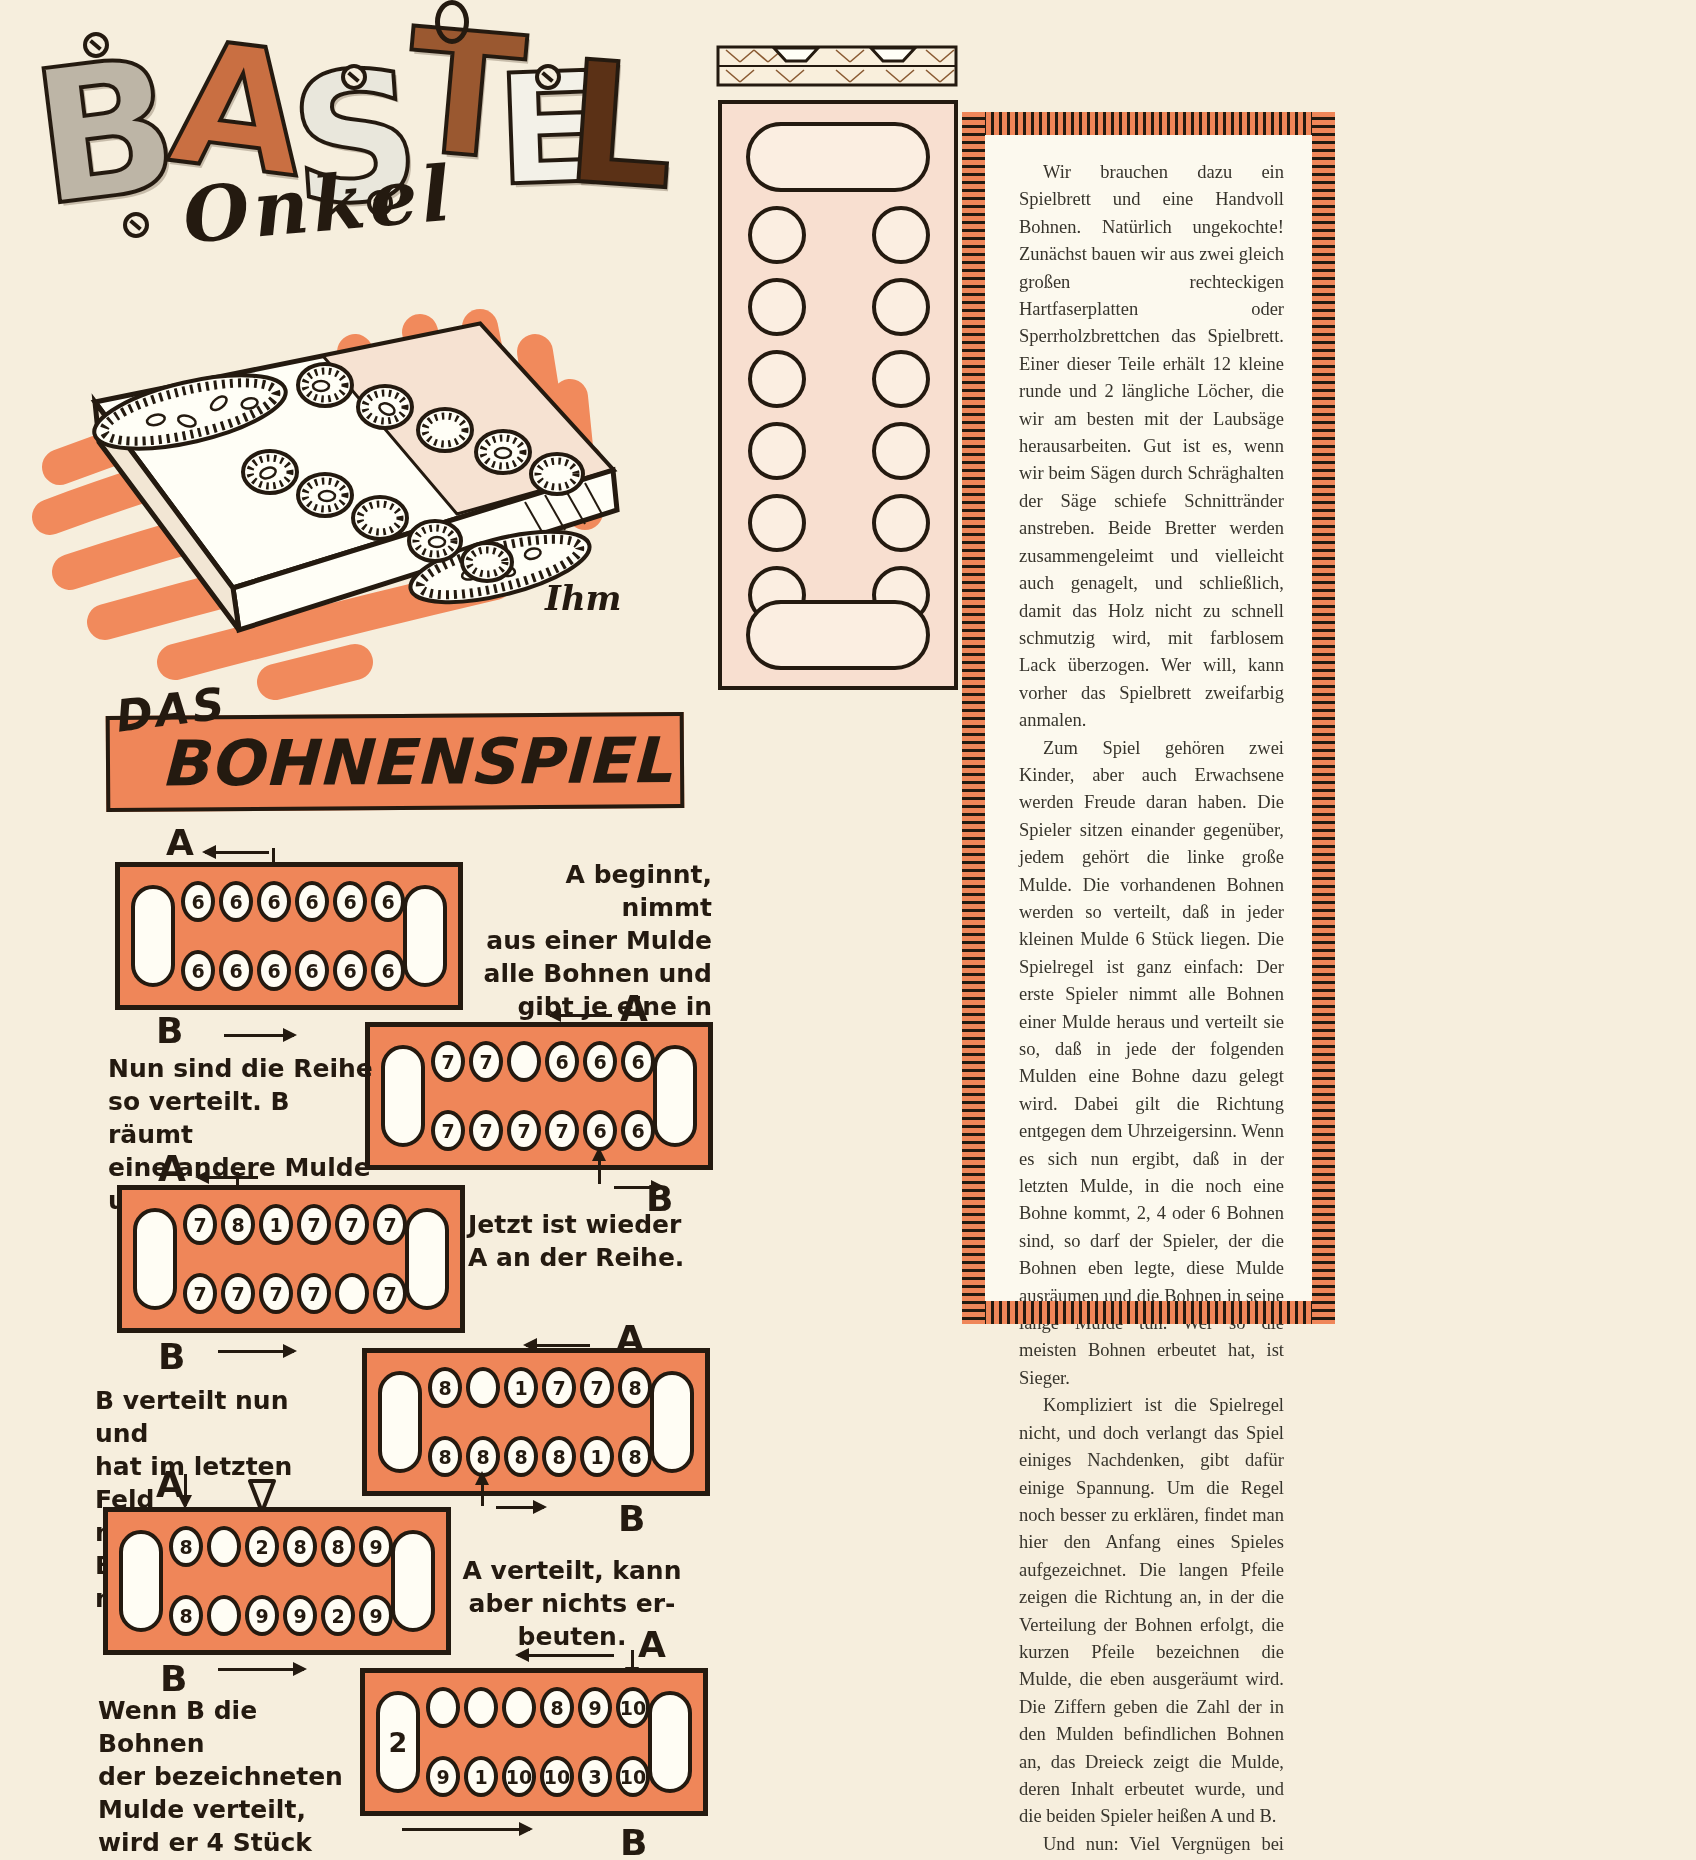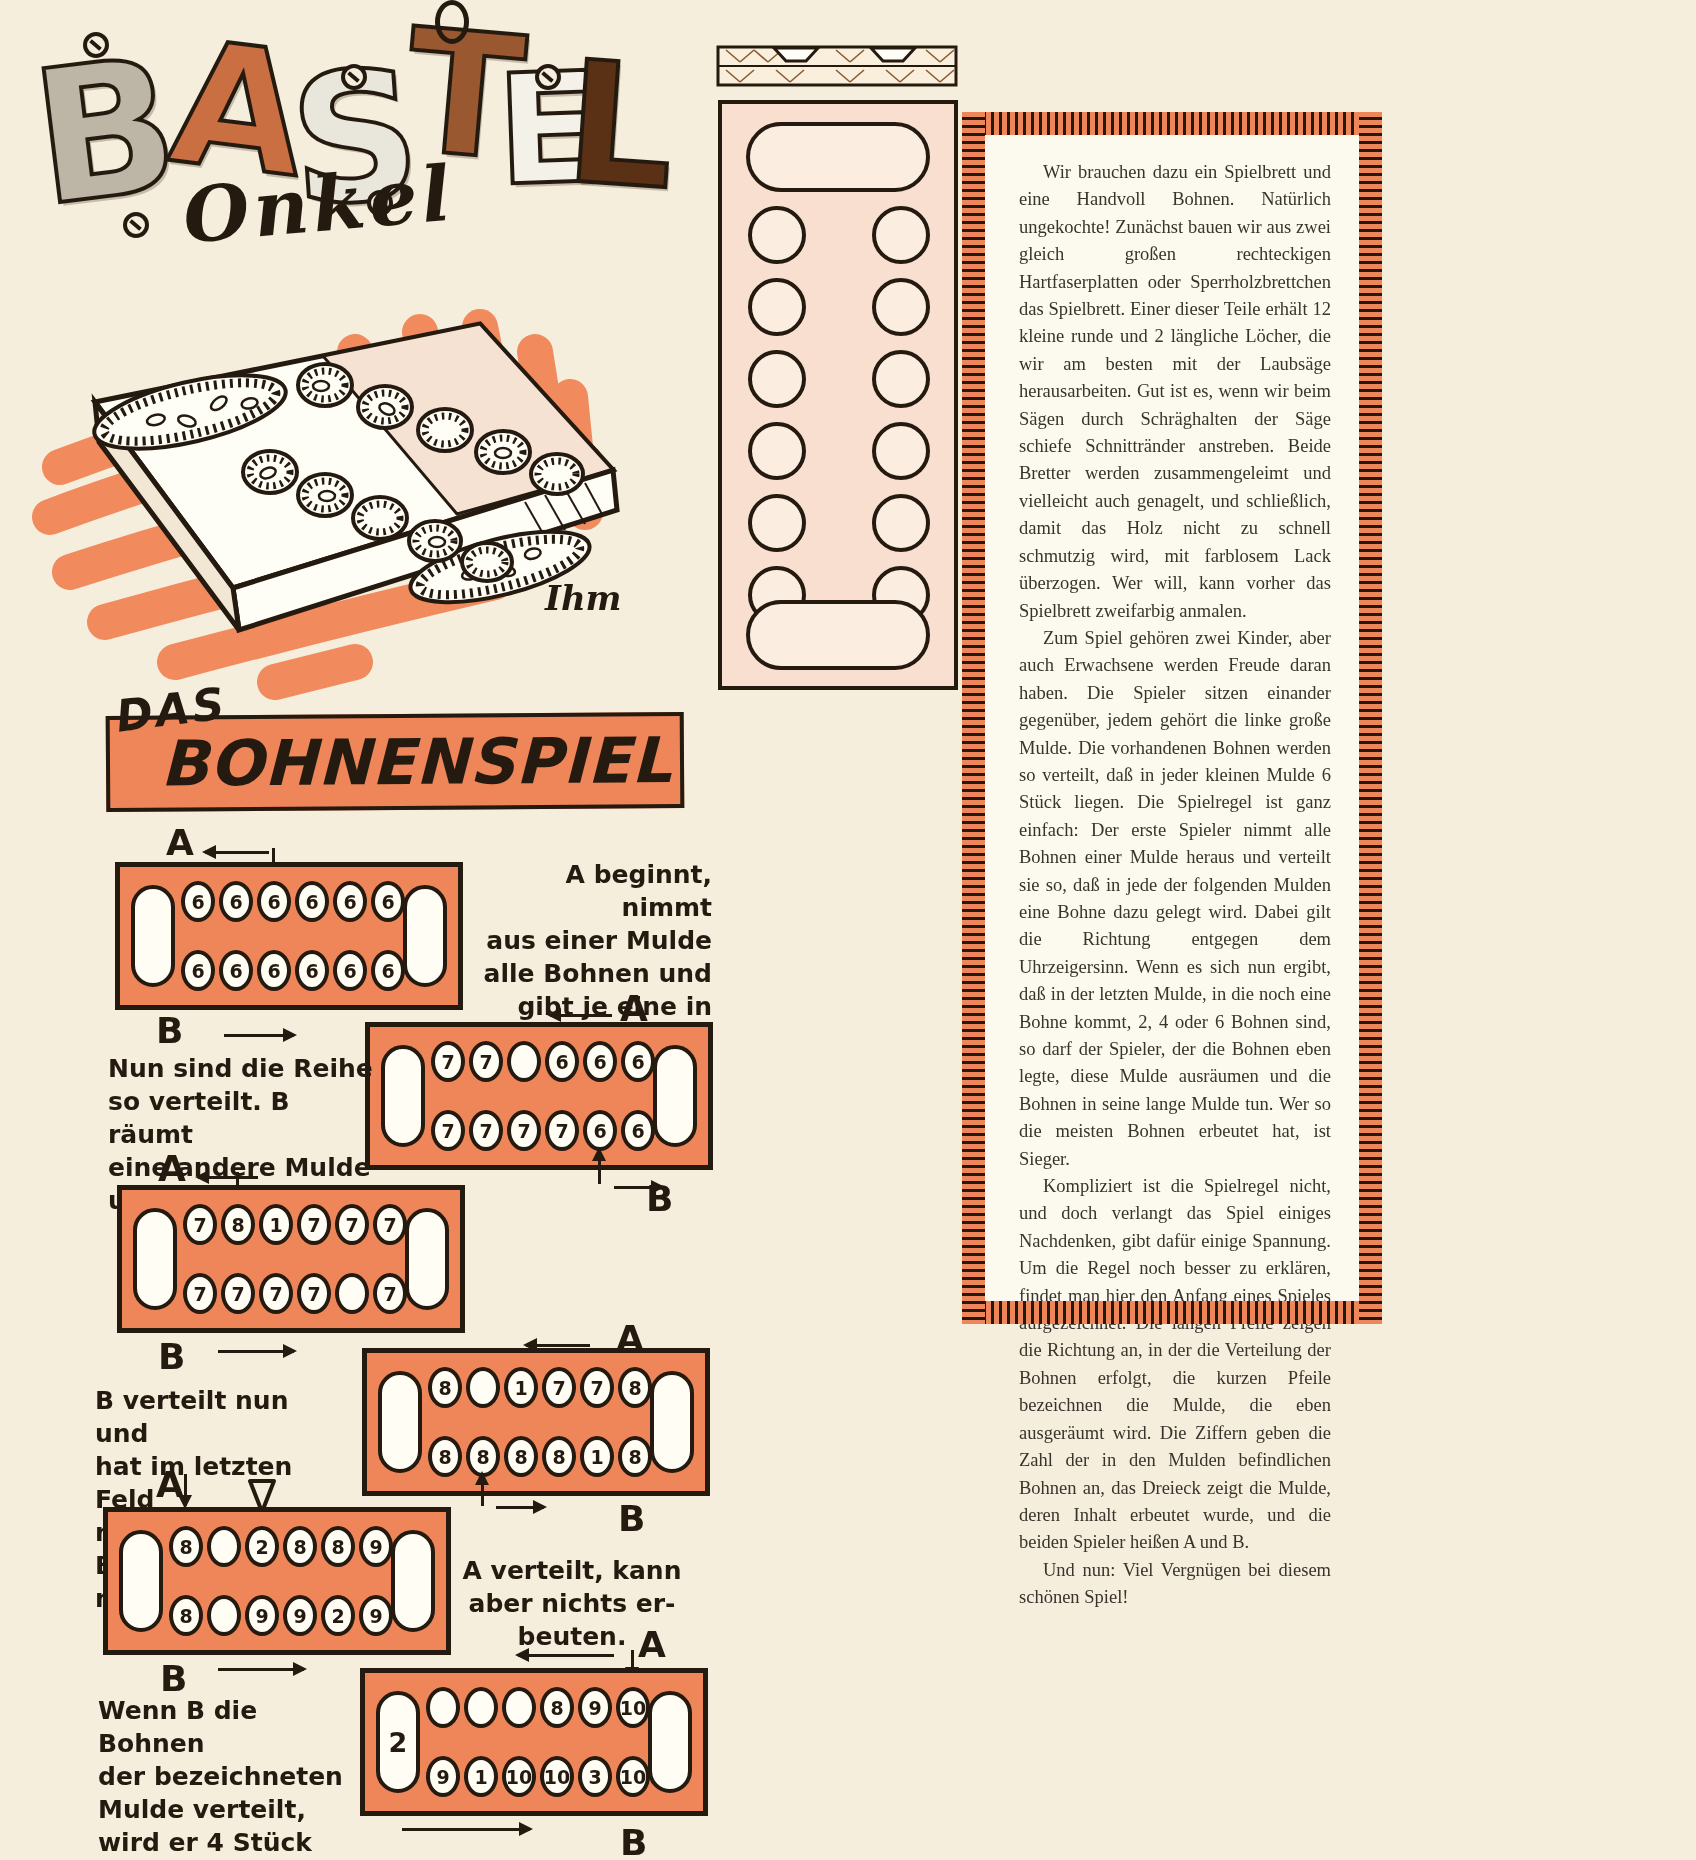--- a/index.html
+++ b/index.html
@@ -28,21 +28,21 @@
 
   
   .titleband{position:absolute;left:106px;top:714px;width:578px;height:96px;background:#ef8659;
              border:4px solid #241a10;box-sizing:border-box;transform:rotate(-.4deg);}
   .titleband .main{position:absolute;left:56px;top:8px;font-size:63px;font-weight:800;
                    font-style:italic;letter-spacing:1px;transform:skewX(-4deg);}
   .title-das{position:absolute;left:116px;top:684px;font-size:44px;font-weight:800;font-style:italic;
              transform:rotate(-7deg);letter-spacing:3px;}
 
   
-  .textbox{position:absolute;left:962px;top:112px;width:420px;height:1212px;background:#fca5a5;}
+  .textbox{position:absolute;left:962px;top:112px;width:373px;height:1212px;background:#fca5a5;}
   .stitch{position:absolute;}
   .stitch.h{left:0;right:0;height:23px;background:repeating-linear-gradient(90deg,#ef8659 0 5px,#241a10 5px 8px);}
   .stitch.v{top:0;bottom:0;width:23px;background:repeating-linear-gradient(180deg,#ef8659 0 5px,#241a10 5px 8px);}
   .stitch.t{top:0;} .stitch.b{bottom:0;} .stitch.l{left:0;} .stitch.r{right:0;}
   .textinner{position:absolute;left:23px;top:23px;right:23px;bottom:23px;background:#fcf9ee;
              padding:24px 28px 16px 34px;box-sizing:border-box;}
   .textinner p{font-family:"Liberation Serif",serif;font-size:18.5px;line-height:27.4px;
                color:#37342c;text-align:justify;margin:0;text-indent:24px;}
 
   
@@ -327,20 +327,22 @@
         <div class="hole">7</div>
         <div class="hole">7</div>
         <div class="hole">7</div>
         <div class="hole"></div>
         <div class="hole">7</div>
       </div>
     <div class="store right"></div>
   </div>
   <span class="plabel" style="left:158px;top:1336px;">B</span>
   <div class="harrow right" style="left:218px;top:1350px;width:76px;"></div>
+  <div class="caption" style="left:468px;top:1208px;width:250px;">Jetzt ist wieder
+A an der Reihe.</div>
 
   <span class="plabel" style="left:616px;top:1318px;">A</span>
   <div class="harrow left" style="left:526px;top:1344px;width:64px;"></div>
   <div class="gboard" style="left:362px;top:1348px;">
     <div class="store left"></div>
     <div class="hrow top">
         <div class="hole">8</div>
         <div class="hole"></div>
         <div class="hole">1</div>
         <div class="hole">7</div>

